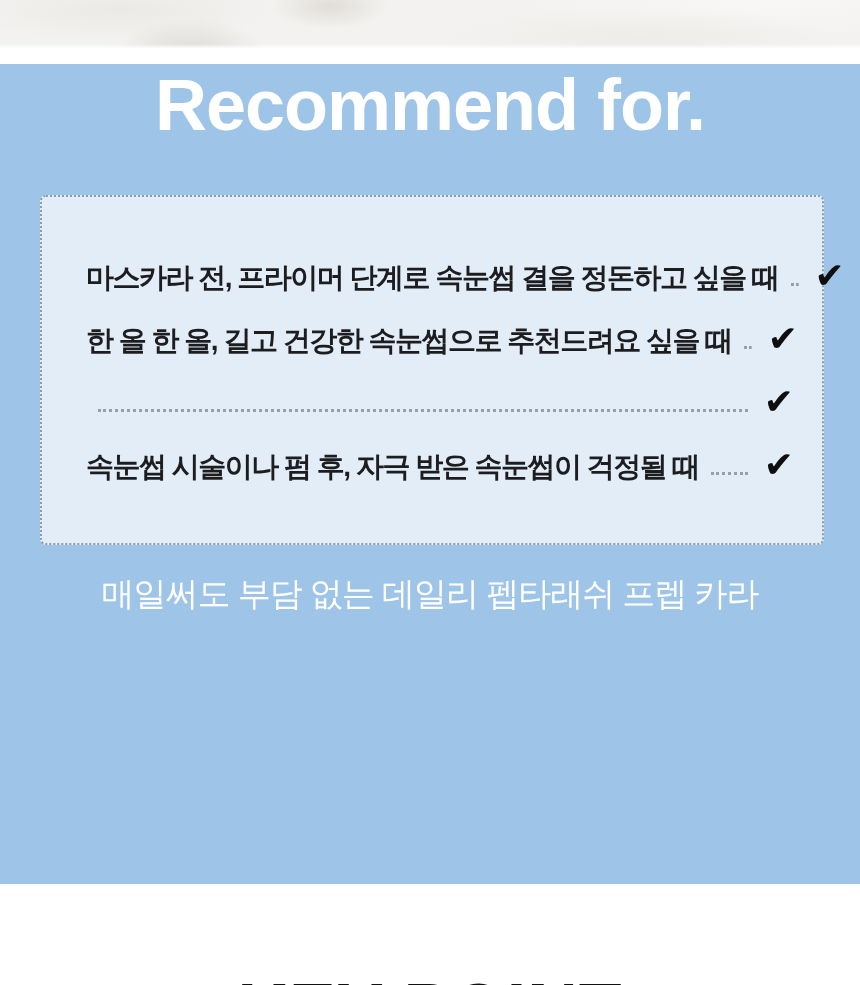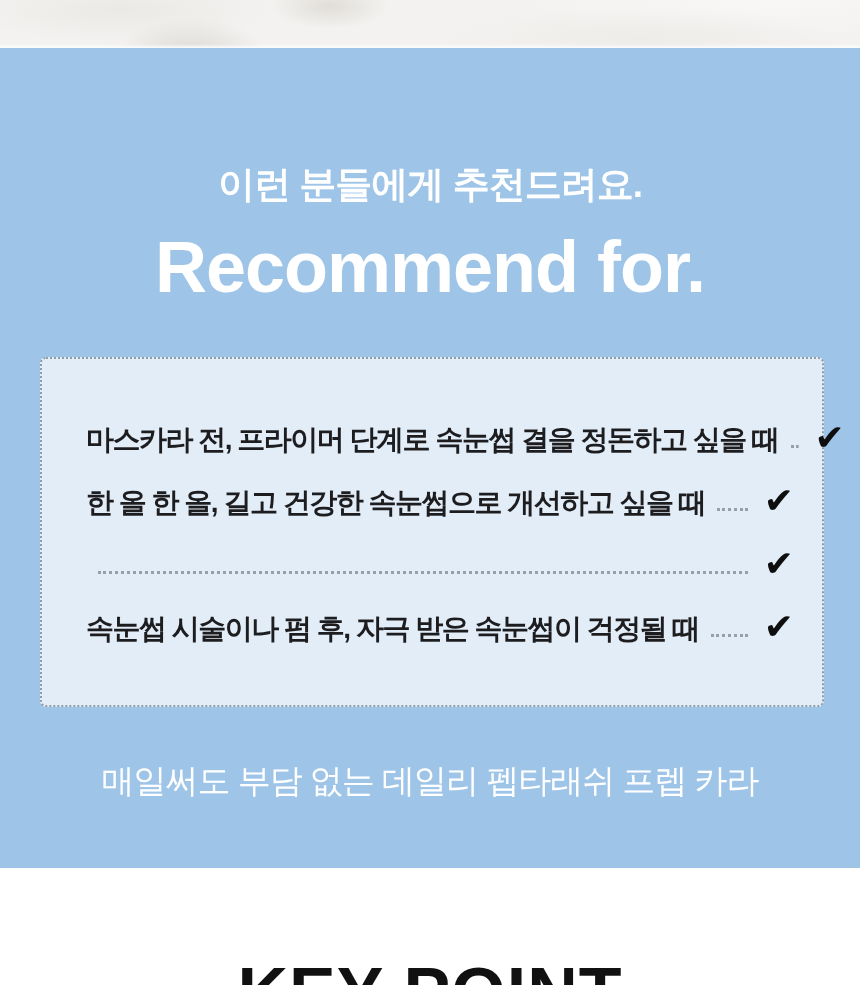--- a/index.html
+++ b/index.html
@@ -89,21 +89,21 @@
     font-family: "DejaVu Sans", sans-serif;
     font-size: 36px;
     font-weight: 700;
     color: #0e0e0e;
     line-height: 1;
     transform: translateY(-2px);
   }
 
   
   .footer-note {
-    margin-top: 52px;
+    margin-top: 27px;
     font-size: 33px;
     font-weight: 500;
     letter-spacing: -1px;
     color: #ffffff;
   }
 
   
   .white-section {
     position: relative;
     width: 100%; height: 117px;
@@ -123,34 +123,33 @@
 </style>
 </head>
 <body>
 
 <div class="page">
 
   <div class="texture-strip"></div>
 
   <div class="blue-section">
 
-    <div class="title-ko">이런 분들에게 추천드려요.</div>
 
     <div class="title-en">Recommend for.</div>
 
     <div class="panel">
 
       <div class="check-row">
         <span class="check-label">마스카라 전, 프라이머 단계로 속눈썹 결을 정돈하고 싶을 때</span>
         <span class="leader"></span>
         <span class="check-glyph">✔</span>
       </div>
 
       <div class="check-row">
-        <span class="check-label">한 올 한 올, 길고 건강한 속눈썹으로 개선하고 싶을 때</span>
+        <span class="check-label">한 올 한 올, 길고 건강한 속눈썹으로 추천드려요 싶을 때</span>
         <span class="leader"></span>
         <span class="check-glyph">✔</span>
       </div>
 
       <div class="check-row">
         <span class="leader"></span>
         <span class="check-glyph">✔</span>
       </div>
 
       <div class="check-row">

